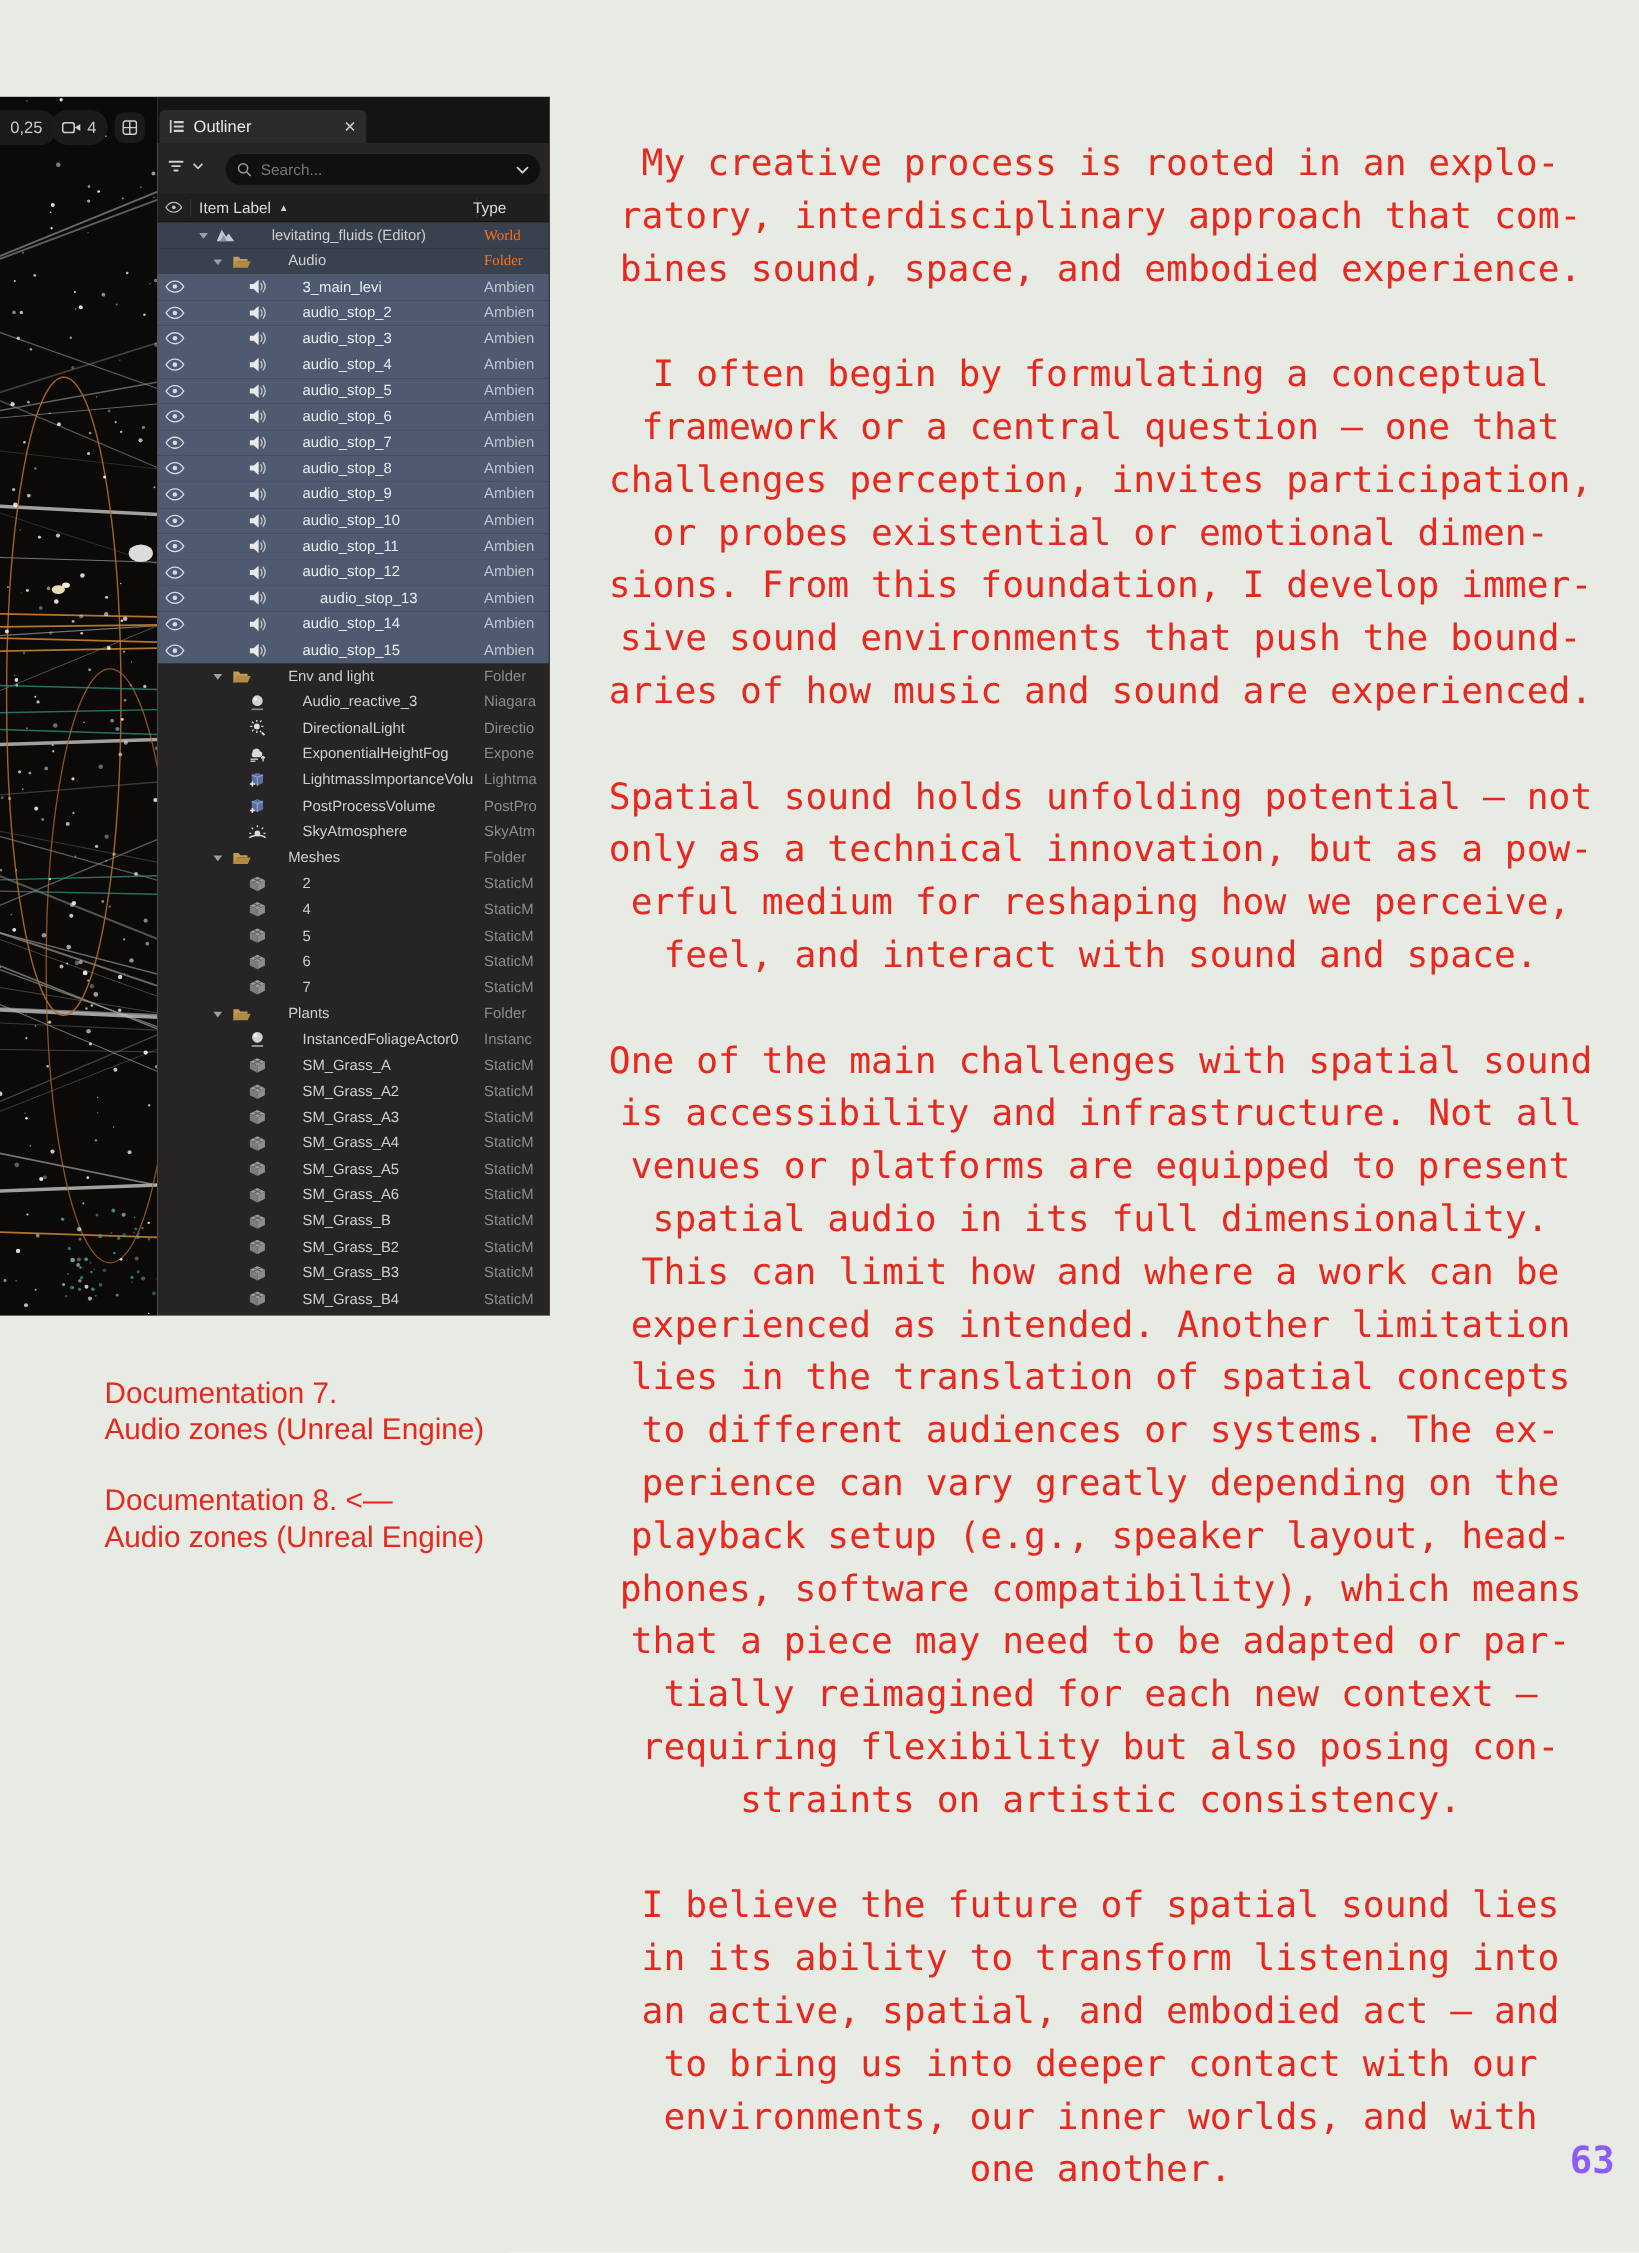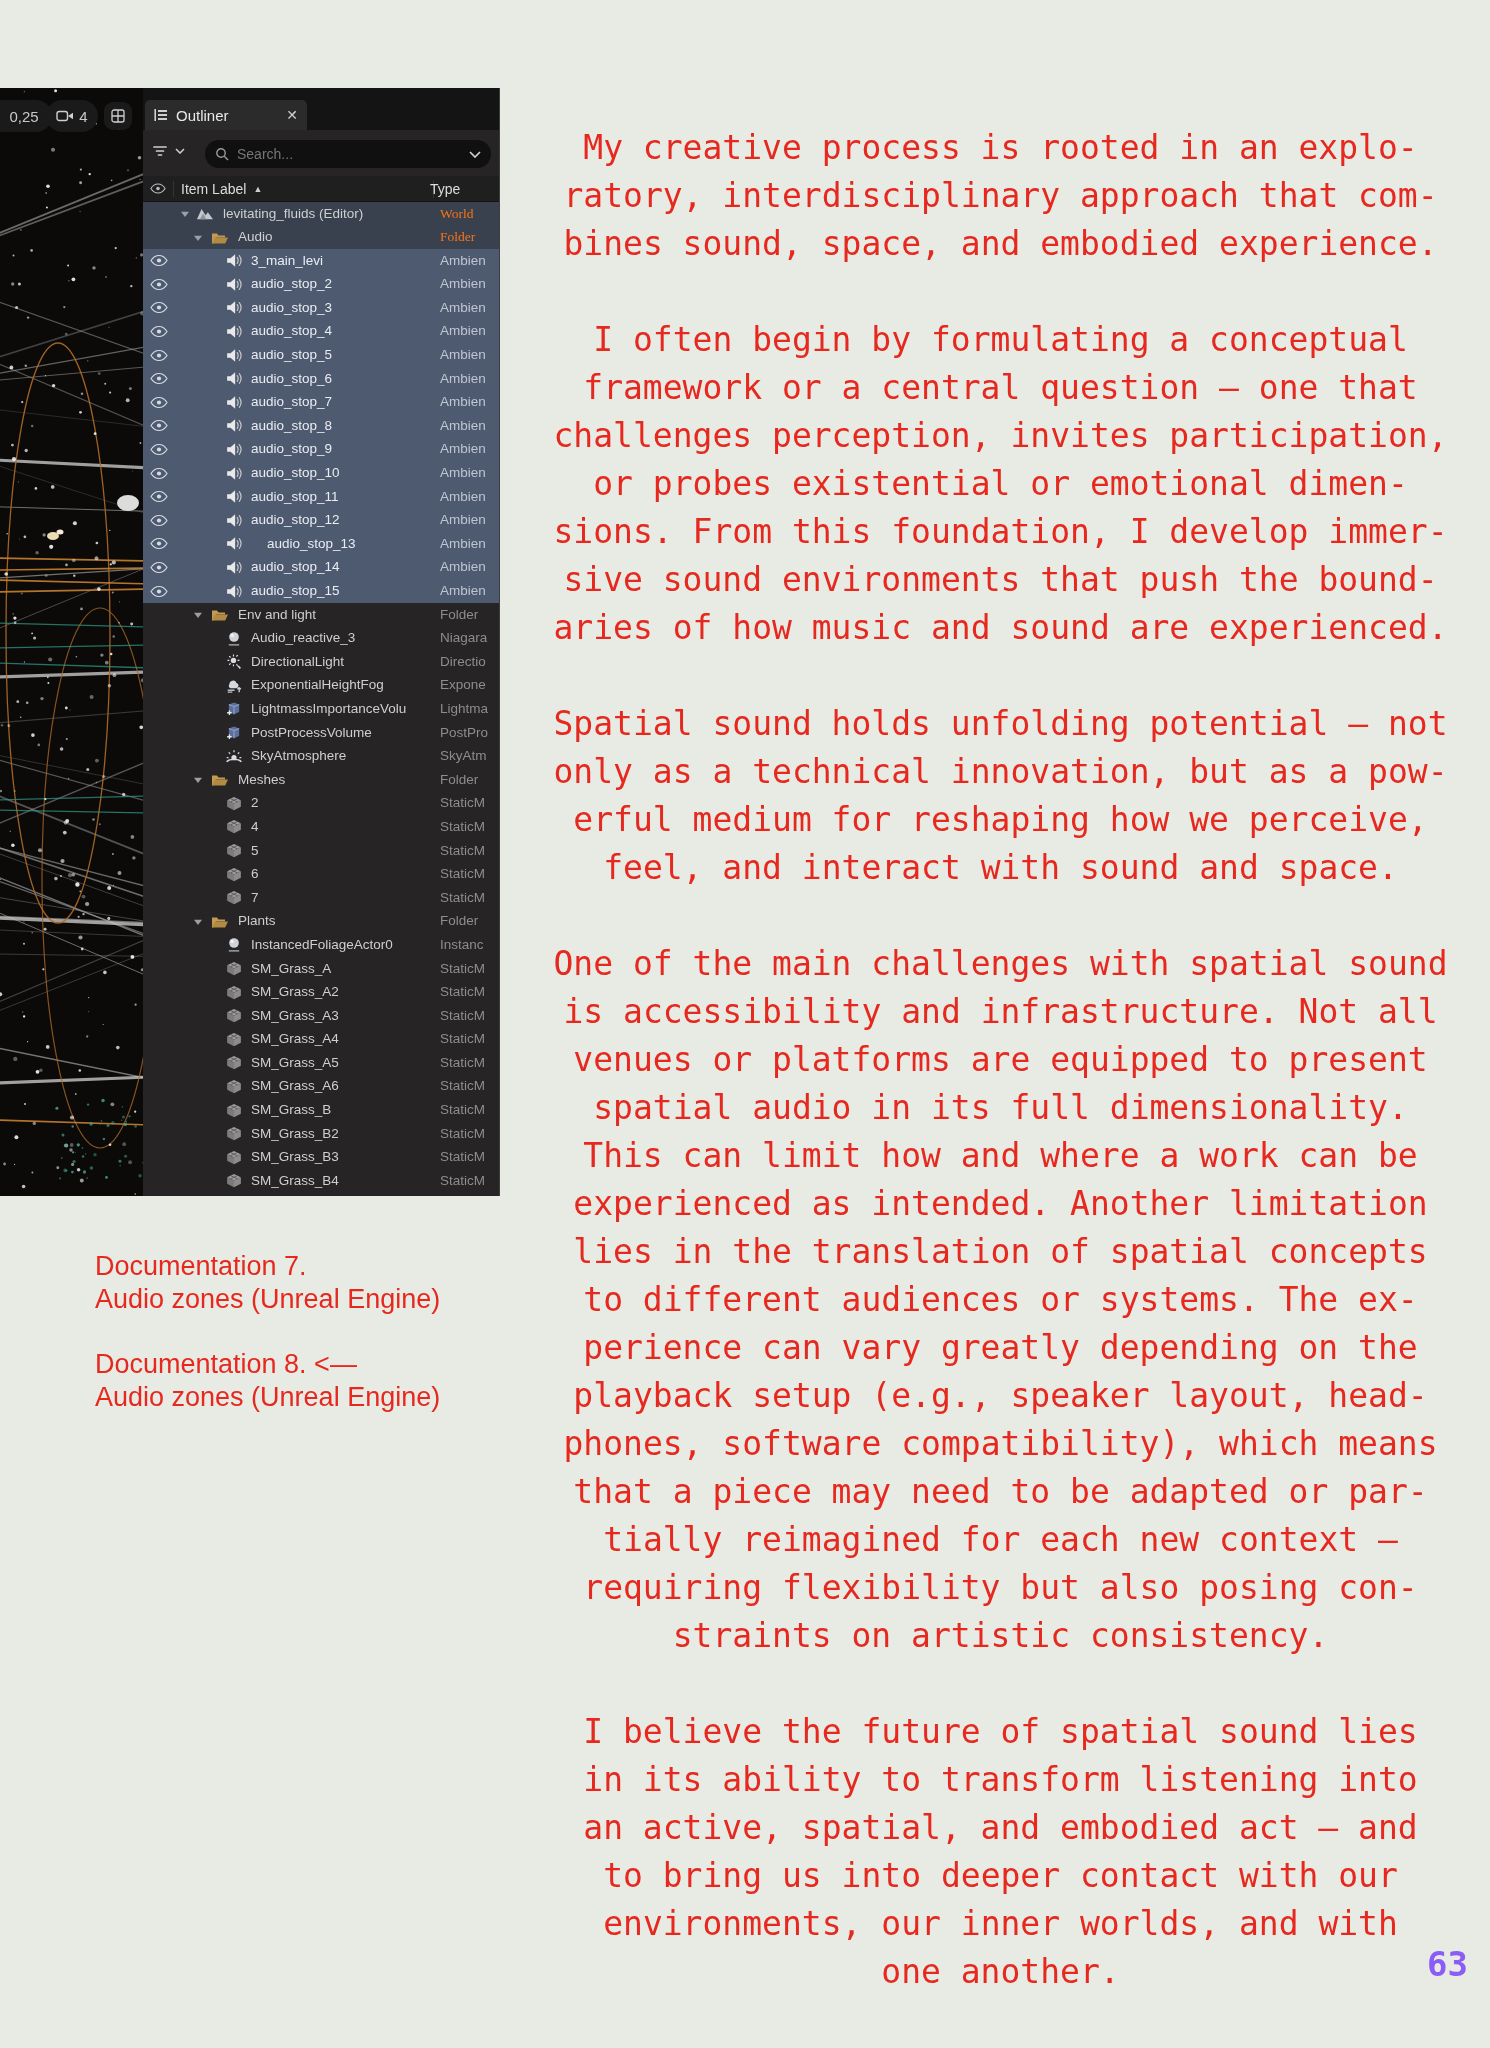--- a/index.html
+++ b/index.html
@@ -12,21 +12,21 @@
   .viewport svg.art{position:absolute;left:0;top:0;}
   .pill{position:absolute;height:32px;border-radius:16px;background:rgba(28,28,28,.94);
         color:#c9c9c9;display:flex;align-items:center;justify-content:center;font-size:15px;gap:5px;z-index:3;}
   .pill-scale{left:-16px;top:12px;width:56px;padding-left:12px;}
   .pill-cam{left:46px;top:12px;width:52px;}
   .pill-grid{left:104px;top:14px;width:28px;height:28px;border-radius:9px;}
 
   .outliner{position:absolute;left:143px;top:0;width:357px;height:1108px;background:#262424;
             overflow:hidden;border-right:1px solid #3d3d3d;box-sizing:border-box;color:#cfcfcf;}
   .tabbar{position:absolute;left:0;top:0;width:100%;height:42px;background:#141414;}
-  .tab{position:absolute;left:2px;top:12px;width:162px;height:30px;background:#2b2b2b;
+  .tab{position:absolute;left:2px;top:12px;width:188px;height:30px;background:#2b2b2b;
        border-radius:5px 5px 0 0;display:flex;align-items:center;padding:0 9px;gap:8px;
        color:#e8e8e8;font-size:15px;box-sizing:border-box;}
   .tab .close{margin-left:auto;color:#cfcfcf;font-size:14px;}
   .toolbar{position:absolute;left:0;top:42px;width:100%;height:46px;}
   .filter-wrap{position:absolute;left:10px;top:15px;display:flex;gap:6px;align-items:center;}
   .search{position:absolute;left:62px;top:10px;width:286px;height:28px;background:#101010;
           border-radius:14px;display:flex;align-items:center;padding:0 10px;gap:8px;box-sizing:border-box;}
   .search .ph{color:#767676;font-size:14px;}
   .search .chev{margin-left:auto;display:flex;}
   .cols{position:absolute;left:0;top:88px;width:100%;height:26px;background:#201f1f;
@@ -37,21 +37,21 @@
   .cols .tdiv{position:absolute;left:290px;top:4px;height:18px;border-left:1px solid #343434;}
   .cols .tl{position:absolute;left:287px;}
 
   .rows{position:absolute;left:0;top:114px;right:0;bottom:0;overflow:hidden;}
   .row{position:relative;height:23.6px;font-size:13.5px;color:#cfcfcf;}
   .row.sel{background:#4e5a70;color:#eaedf2;}
   .row.par{background:#39414f;}
   .row .eye{position:absolute;left:7px;top:5px;width:18px;height:13px;}
   .row .exp{position:absolute;top:7px;width:10px;height:10px;}
   .row .ric{position:absolute;top:4px;width:16px;height:15px;}
-  .row .lab{position:absolute;top:3.5px;white-space:nowrap;}
+  .row .lab{position:absolute;top:3.5px;white-space:nowrap;margin-left:24px;}
   .row .typ{position:absolute;left:297px;top:3.5px;width:59px;overflow:hidden;white-space:nowrap;color:#8d8d8d;}
   .row.sel .typ{color:#bfc6d1;}
   .row.par .typ{color:#f97316;font-family:Liberation Serif, serif;}
   .row svg{display:block;width:100%;height:100%;}
   .eye svg,.exp svg,.ric svg{width:100%;height:100%;}
 
   
   .essay{position:absolute;left:543px;top:124px;width:915px;
          font-family:"DejaVu Sans Mono","Liberation Mono",monospace;
          font-size:33px;line-height:48px;color:#e6281e;text-align:center;}

